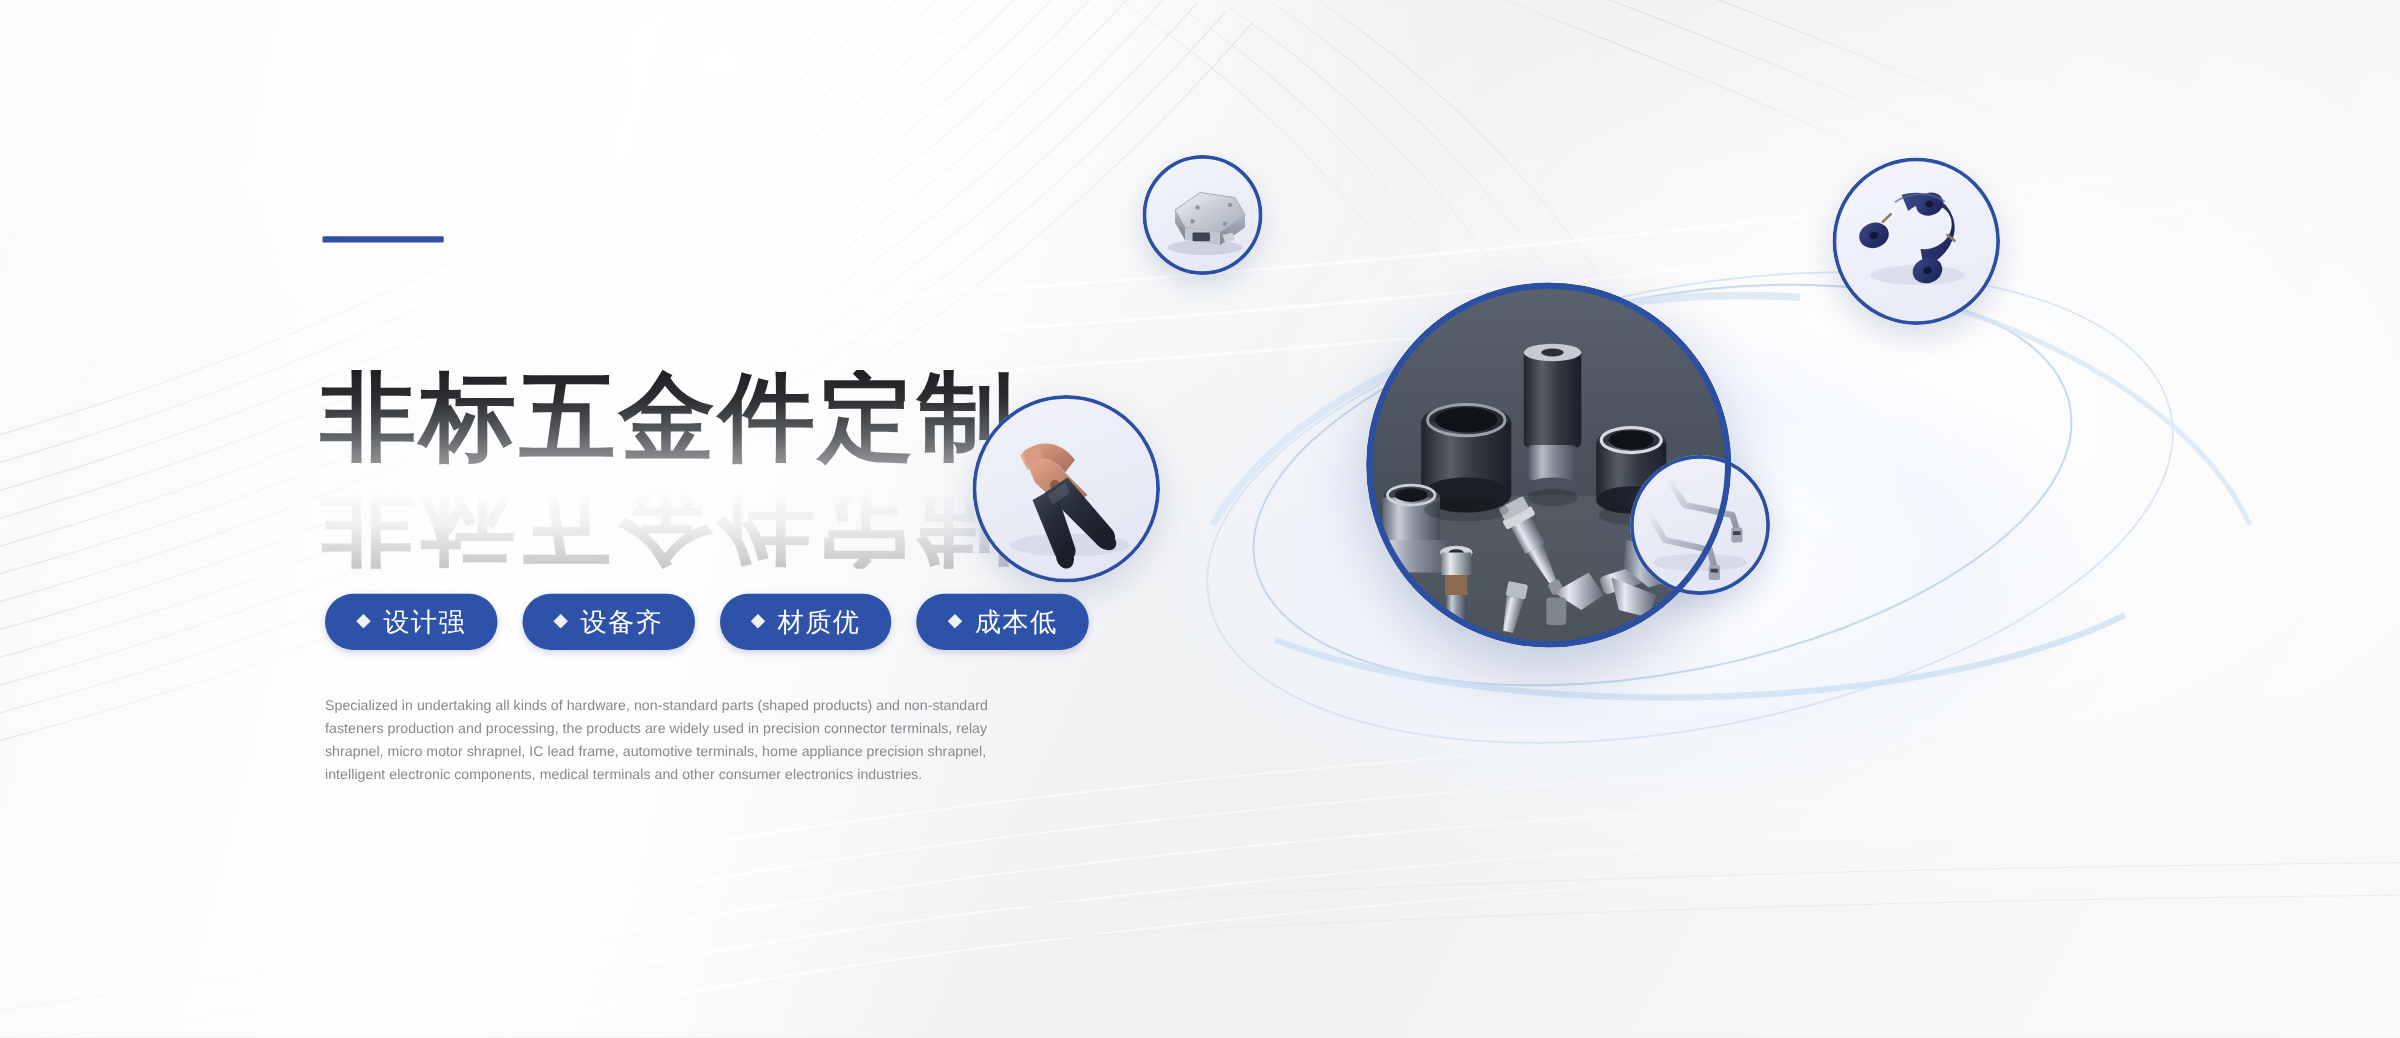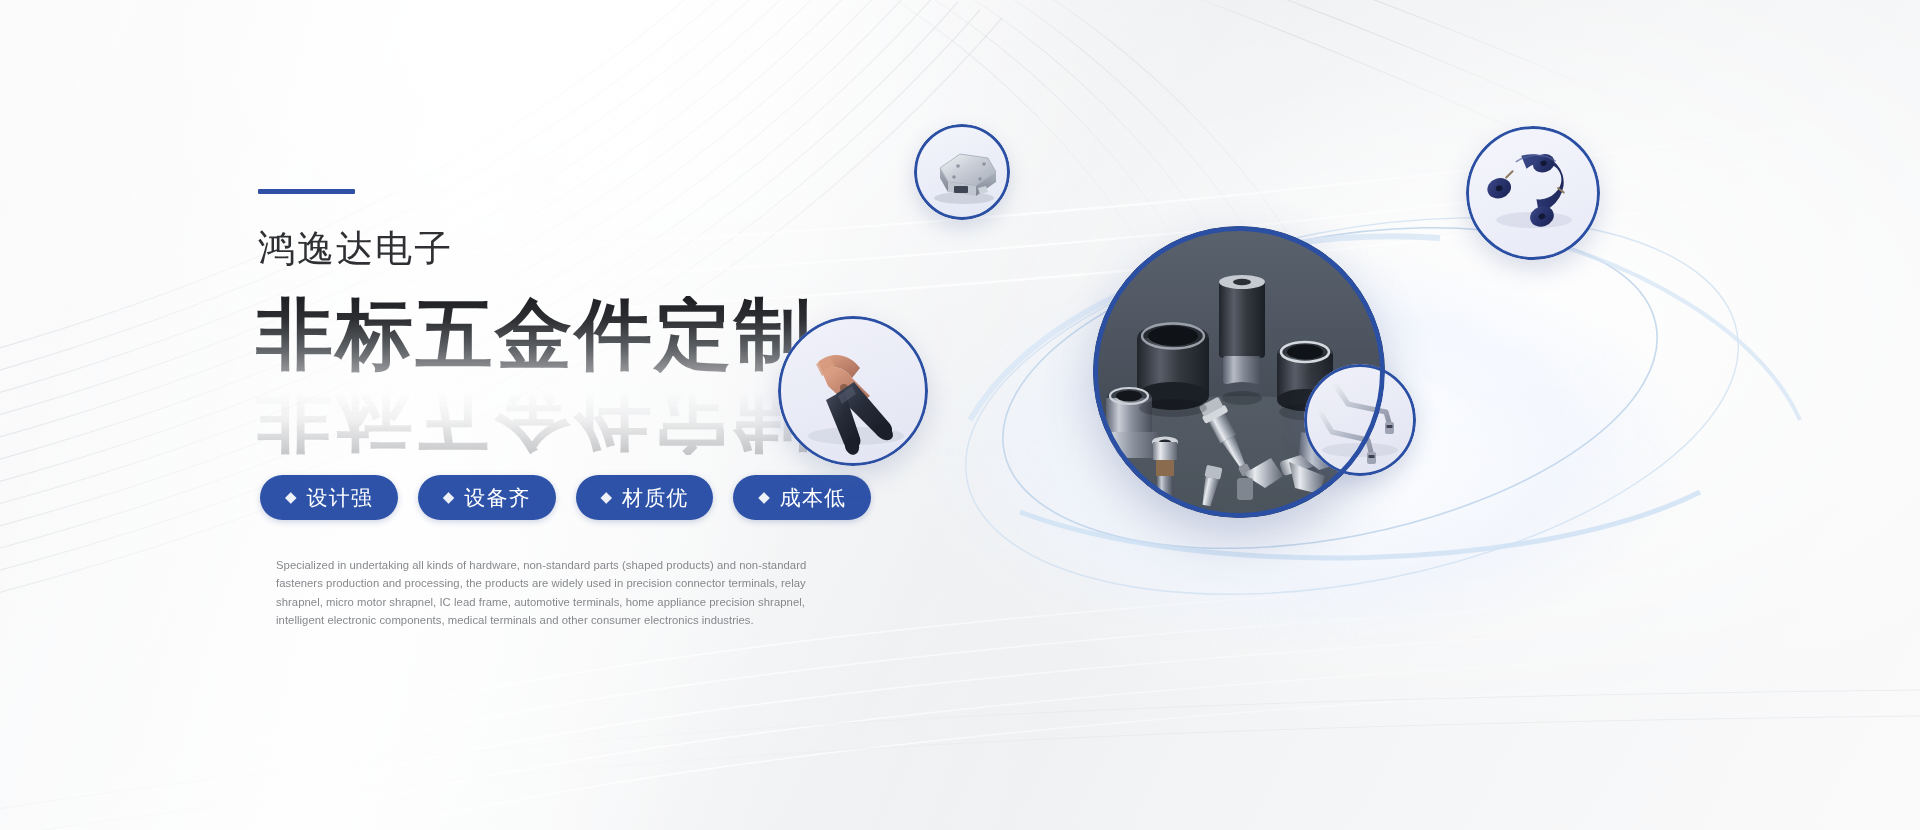--- a/index.html
+++ b/index.html
@@ -73,21 +73,21 @@
   .pill {
     display:flex; align-items:center; justify-content:center; gap:9px;
     height:45px; padding:0 25px; border-radius:23px;
     color:#fff; font-size:21px; letter-spacing:.05em; white-space:nowrap;
     box-shadow:0 2px 6px rgba(38,66,140,.22);
   }
   .pill-diamond { font-size:15px; line-height:1; opacity:.92; transform:translateY(-1px); }
 
   
   .intro {
-    position:absolute; left:18px; top:556px; width:562px;
+    position:absolute; left:2px; top:556px; width:562px;
     font-size:11.3px; line-height:1.63; color:#86888c; letter-spacing:.004em;
   }
 
   
   .showcase { position:absolute; left:900px; top:120px; width:1020px; height:520px; }
 
   .orbit { position:absolute; inset:0; pointer-events:none; }
 
   .glow-pool {
     position:absolute; left:28px; top:130px; width:760px; height:400px;
@@ -199,21 +199,20 @@
       <path d="M-60,846 C 430,766 1000,726 1920,716"></path>
     </g>
   </svg>
 
   <div class="bg-sheen"></div>
 
   <div class="content">
 
     <div class="accent-rule" style="background:#2f50a4"></div>
 
-    <div class="brand">鸿逸达电子</div>
 
     <div class="headline-wrap">
       <div class="headline-echo">非标五金件定制</div>
       <div class="headline">非标五金件定制</div>
     </div>
     <div class="headline-reflect">非标五金件定制</div>
 
     <div class="pills">
       <div class="pill" style="background:#2d52a8">
         <span class="pill-diamond">◆</span>

